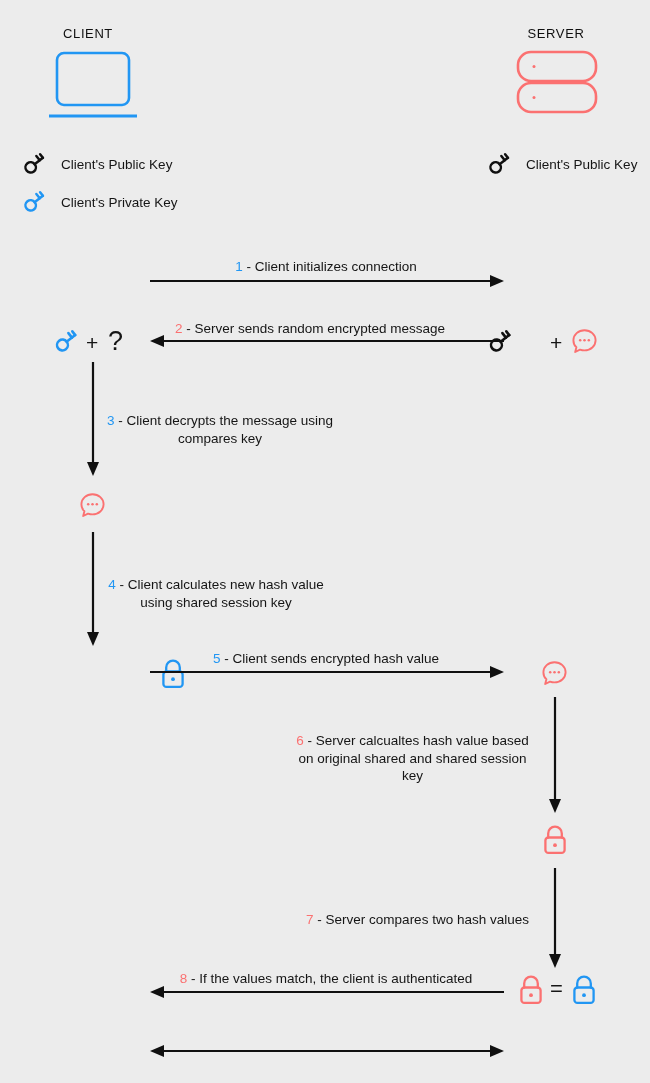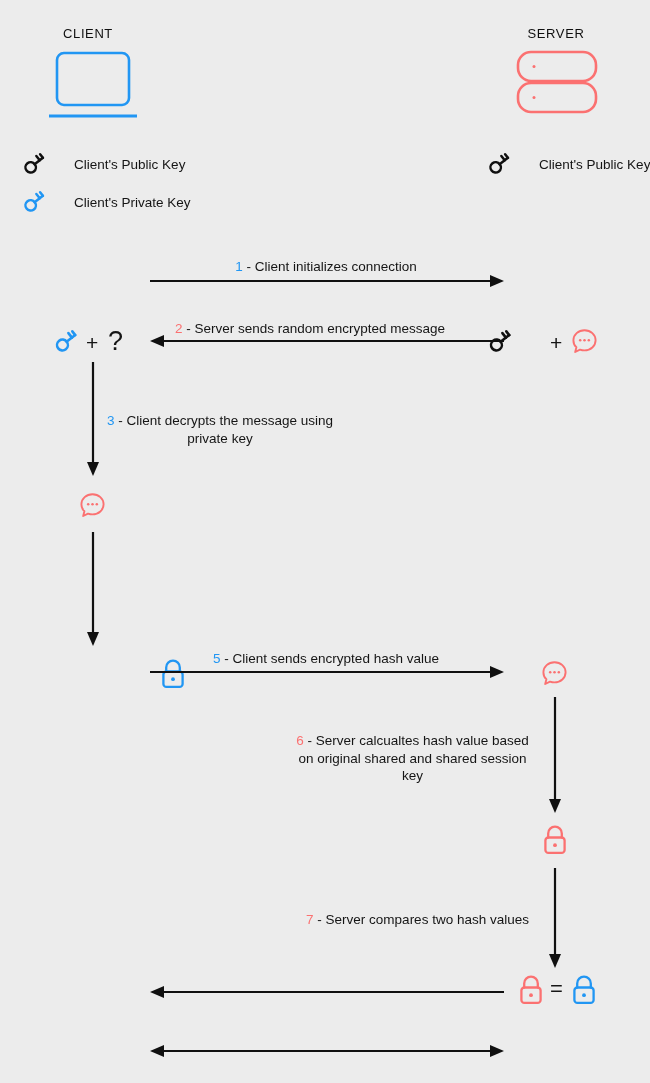--- a/index.html
+++ b/index.html
@@ -20,21 +20,21 @@
   
   .party-title {
     font-size: 13px;
     letter-spacing: 0.6px;
     color: #101010;
     text-align: center;
     white-space: nowrap;
   }
 
   
-  .legend-row { position: absolute; display: flex; align-items: center; gap: 26px; }
+  .legend-row { position: absolute; display: flex; align-items: center; gap: 13px; }
   .legend-label { font-size: 13.5px; color: #151515; white-space: nowrap; }
 
   
   .step-text {
     position: absolute;
     font-size: 13.5px;
     line-height: 17.5px;
     color: #151515;
     text-align: center;
   }
@@ -195,37 +195,42 @@
 
   <div class="abs" style="left:86px; top:362px;">
     <svg width="14" height="114" viewBox="0 0 14 114">
       <line x1="7" y1="0" x2="7" y2="100" stroke="#101010" stroke-width="2.2"></line>
       <polygon points="1,100 7,114 13,100" fill="#101010"></polygon>
     </svg>
   </div>
   <div class="step-text" style="left:105px; top:412px; width:230px;">
     <span class="step-num num-client">3</span>
     <span> - </span><span>Client decrypts the message using</span>
-    <span>private key</span>
+    <span>compares key</span>
   </div>
 
   <div class="abs" style="left:79px; top:492px;">
     <svg width="27" height="26" viewBox="0 0 27 26">
       <path d="M13.5 2.2 C19.6 2.2 24.6 6.6 24.6 12.3 C24.6 18 19.6 22.4 13.5 22.4 C11.9 22.4 10.4 22.1 9.0 21.6 L4.2 24.0 L5.4 19.3 C3.2 17.4 2.4 14.9 2.4 12.3 C2.4 6.6 7.4 2.2 13.5 2.2 Z" fill="none" stroke="#fb7171" stroke-width="1.9" stroke-linejoin="round"></path>
       <circle cx="9.2" cy="12.3" r="1.25" fill="#fb7171"></circle>
       <circle cx="13.5" cy="12.3" r="1.25" fill="#fb7171"></circle>
       <circle cx="17.8" cy="12.3" r="1.25" fill="#fb7171"></circle>
     </svg>
   </div>
 
   <div class="abs" style="left:86px; top:532px;">
     <svg width="14" height="114" viewBox="0 0 14 114">
       <line x1="7" y1="0" x2="7" y2="100" stroke="#101010" stroke-width="2.2"></line>
       <polygon points="1,100 7,114 13,100" fill="#101010"></polygon>
     </svg>
+  </div>
+  <div class="step-text" style="left:105px; top:576px; width:222px;">
+    <span class="step-num num-client">4</span>
+    <span> - </span><span>Client calculates new hash value</span>
+    <span>using shared session key</span>
   </div>
 
   <div class="abs" style="left:80px">
     <div class="abs" style="left:80px; top:658px;">
       <svg width="26" height="32" viewBox="0 0 26 32">
         <path d="M6.2 13.5 V9.4 C6.2 5.6 9.2 2.6 13 2.6 C16.8 2.6 19.8 5.6 19.8 9.4 V13.5" fill="none" stroke="#2196f3" stroke-width="2.3" stroke-linecap="round"></path>
         <rect x="3.4" y="13.5" width="19.2" height="15.4" rx="3" ry="3" fill="none" stroke="#2196f3" stroke-width="2.3"></rect>
         <circle cx="13" cy="21.2" r="1.9" fill="#2196f3"></circle>
       </svg>
     </div>
@@ -276,20 +281,24 @@
     <svg width="14" height="100" viewBox="0 0 14 100">
       <line x1="7" y1="0" x2="7" y2="86" stroke="#101010" stroke-width="2.2"></line>
       <polygon points="1,86 7,100 13,86" fill="#101010"></polygon>
     </svg>
   </div>
   <div class="step-text" style="left:295px; top:911px; width:245px;">
     <span class="step-num num-server">7</span>
     <span> - </span><span>Server compares two hash values</span>
   </div>
 
+  <div class="step-text" style="left:152px; top:970px; width:348px;">
+    <span class="step-num num-server">8</span>
+    <span> - </span><span>If the values match, the client is authenticated</span>
+  </div>
   <div class="abs" style="left:150px; top:985px;">
     <svg width="354" height="14" viewBox="0 0 354 14">
       <line x1="14" y1="7" x2="354" y2="7" stroke="#101010" stroke-width="2.2"></line>
       <polygon points="14,1 0,7 14,13" fill="#101010"></polygon>
     </svg>
   </div>
 
   <div class="abs" style="left:518px; top:974px;">
     <svg width="26" height="32" viewBox="0 0 26 32">
       <path d="M6.2 13.5 V9.4 C6.2 5.6 9.2 2.6 13 2.6 C16.8 2.6 19.8 5.6 19.8 9.4 V13.5" fill="none" stroke="#fb7171" stroke-width="2.3" stroke-linecap="round"></path>

